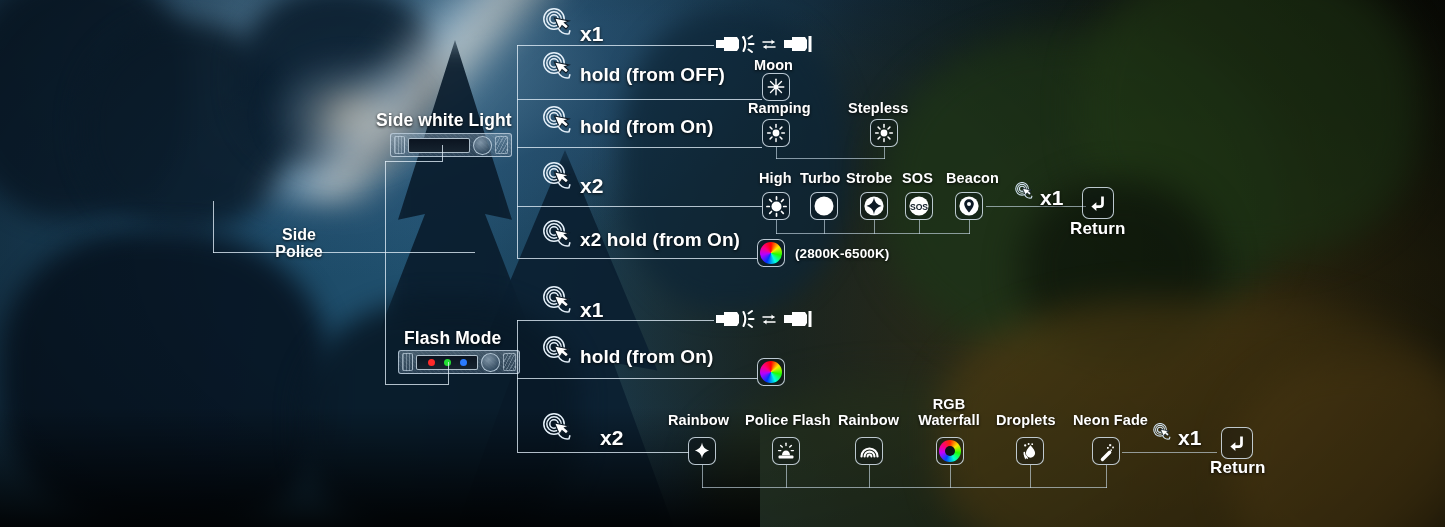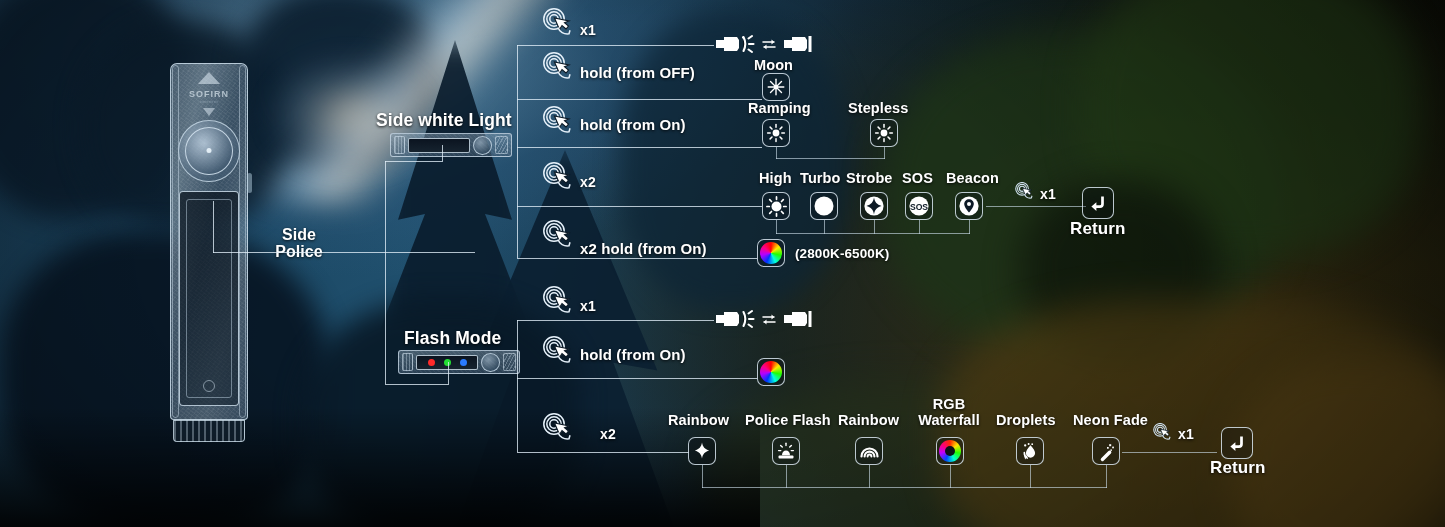--- a/index.html
+++ b/index.html
@@ -164,30 +164,30 @@
     background: radial-gradient(circle at 38% 34%, rgba(195,215,232,.5), rgba(55,80,102,.6) 72%);
   }
   .strip .tail2 {
     width:13px;height:18px;border:1px solid rgba(205,222,235,.55);border-radius:2px;
     background: repeating-linear-gradient(118deg, rgba(215,232,245,.3) 0 1px, rgba(0,0,0,0) 1px 3px);
   }
   .rgbdot { width:7px;height:7px;border-radius:50%; }
 
   
   .lbl {
-    position:absolute; color:#ffffff; font-size:15px; font-weight:bold;
+    position:absolute; color:#ffffff; font-size:19px; font-weight:bold;
     text-shadow:0 1px 3px rgba(0,0,0,.85); white-space:nowrap; letter-spacing:.1px;
   }
   .lbl.big { font-size:17.5px; }
   .lbl.mode { font-size:14.5px; font-weight:bold; }
   .lbl.ctr { text-align:center; }
   .lbl.step { font-size:12.5px; line-height:14px; white-space:normal; width:110px; font-weight:bold;}
   .lbl.ret { font-size:17px; }
   .lbl.kelvin { font-size:13.5px; font-weight:bold; }
-  .lbl.xn { font-size:14px; font-weight:bold; }
+  .lbl.xn { font-size:21px; font-weight:bold; }
   .lbl.sidelight { text-align:center; line-height:17px; font-size:16px; }
 
   
   .h-line { position:absolute; height:1.2px; background:rgba(225,238,248,.78); }
   .v-line { position:absolute; width:1.2px; background:rgba(225,238,248,.78); }
   .h-line.dim { background:rgba(205,222,235,.62); }
   .v-line.dim { background:rgba(205,222,235,.62); }
 
   
   .ibox {
@@ -228,38 +228,20 @@
   <div class="tree t8"></div>
   <div class="floor f1"></div>
   <div class="floor f2"></div>
   <div class="floor f6"></div>
   <div class="floor f4"></div>
   <div class="floor f3"></div>
   <div class="floor f5"></div>
   <div class="vig"></div>
   <div class="bottomfade"></div>
 
-  <div id="torch">
-    <div class="torch-body"></div>
-    <div class="torch-edge-l"></div>
-    <div class="torch-edge-r"></div>
-    <div class="torch-tri"></div>
-    <div class="torch-brand">SOFIRN</div>
-    <div class="torch-sub">▭▭▭▭</div>
-    <div class="torch-arrow"></div>
-    <div class="torch-switch-outer"></div>
-    <div class="torch-switch-mid"></div>
-    <div class="torch-switch-dot"></div>
-    <div class="torch-clip"></div>
-    <div class="torch-window">
-      <div class="torch-window-in"></div>
-    </div>
-    <div class="torch-tailcap"></div>
-    <div class="torch-tail"></div>
-  </div>
 
   <div class="lbl big" style="left:376px; top:110px;">Side white Light</div>
   <div class="strip" style="left:390px; top:133px; width:122px;">
     <div class="cap"></div>
     <div class="lens"></div>
     <div class="knob"></div>
     <div class="tail2"></div>
   </div>
 
   <div class="v-line" style="left:442px; top:145px; height:16px;"></div>
@@ -479,21 +461,21 @@
     <svg width="34" height="30" viewBox="0 0 34 30">
       <g fill="none" stroke="#e6f1fa" stroke-width="1.5">
         <circle cx="13" cy="11" r="10.2"></circle>
           <circle cx="13" cy="11" r="7.2"></circle>
           <circle cx="13" cy="11" r="4.2"></circle>
       </g>
       <path d="M13.5 10 L18.5 21.5 L21 17.5 L25 21 L27.5 18 L23.5 14.7 L28 13 Z" fill="#ffffff" stroke="#0c1a26" stroke-width="1.1"></path>
       <path d="M17 19.5 c1.5 4.5 6 7 11 6.3 l1-3.6" fill="none" stroke="#e6f1fa" stroke-width="1.5"></path>
     </svg>
   </div>
-  <div class="lbl" style="left:580px; top:240px;">x2 hold (from On)</div>
+  <div class="lbl" style="left:580px; top:229px;">x2 hold (from On)</div>
   <div class="h-line" style="left:517px; top:258px; width:240px;"></div>
   <div class="ibox" style="left:757px; top:239px;">
     <div class="rgbwheel"></div>
   </div>
   <div class="lbl kelvin" style="left:795px; top:246px;">(2800K-6500K)</div>
 
   <div class="h-line dim" style="left:986px; top:206px; width:100px;"></div>
   <div class="tap" style="left:1014px; top:182px; transform:scale(.62); transform-origin:left top;">
     <svg width="34" height="30" viewBox="0 0 34 30">
       <g fill="none" stroke="#cfe0ee" stroke-width="1.8">

